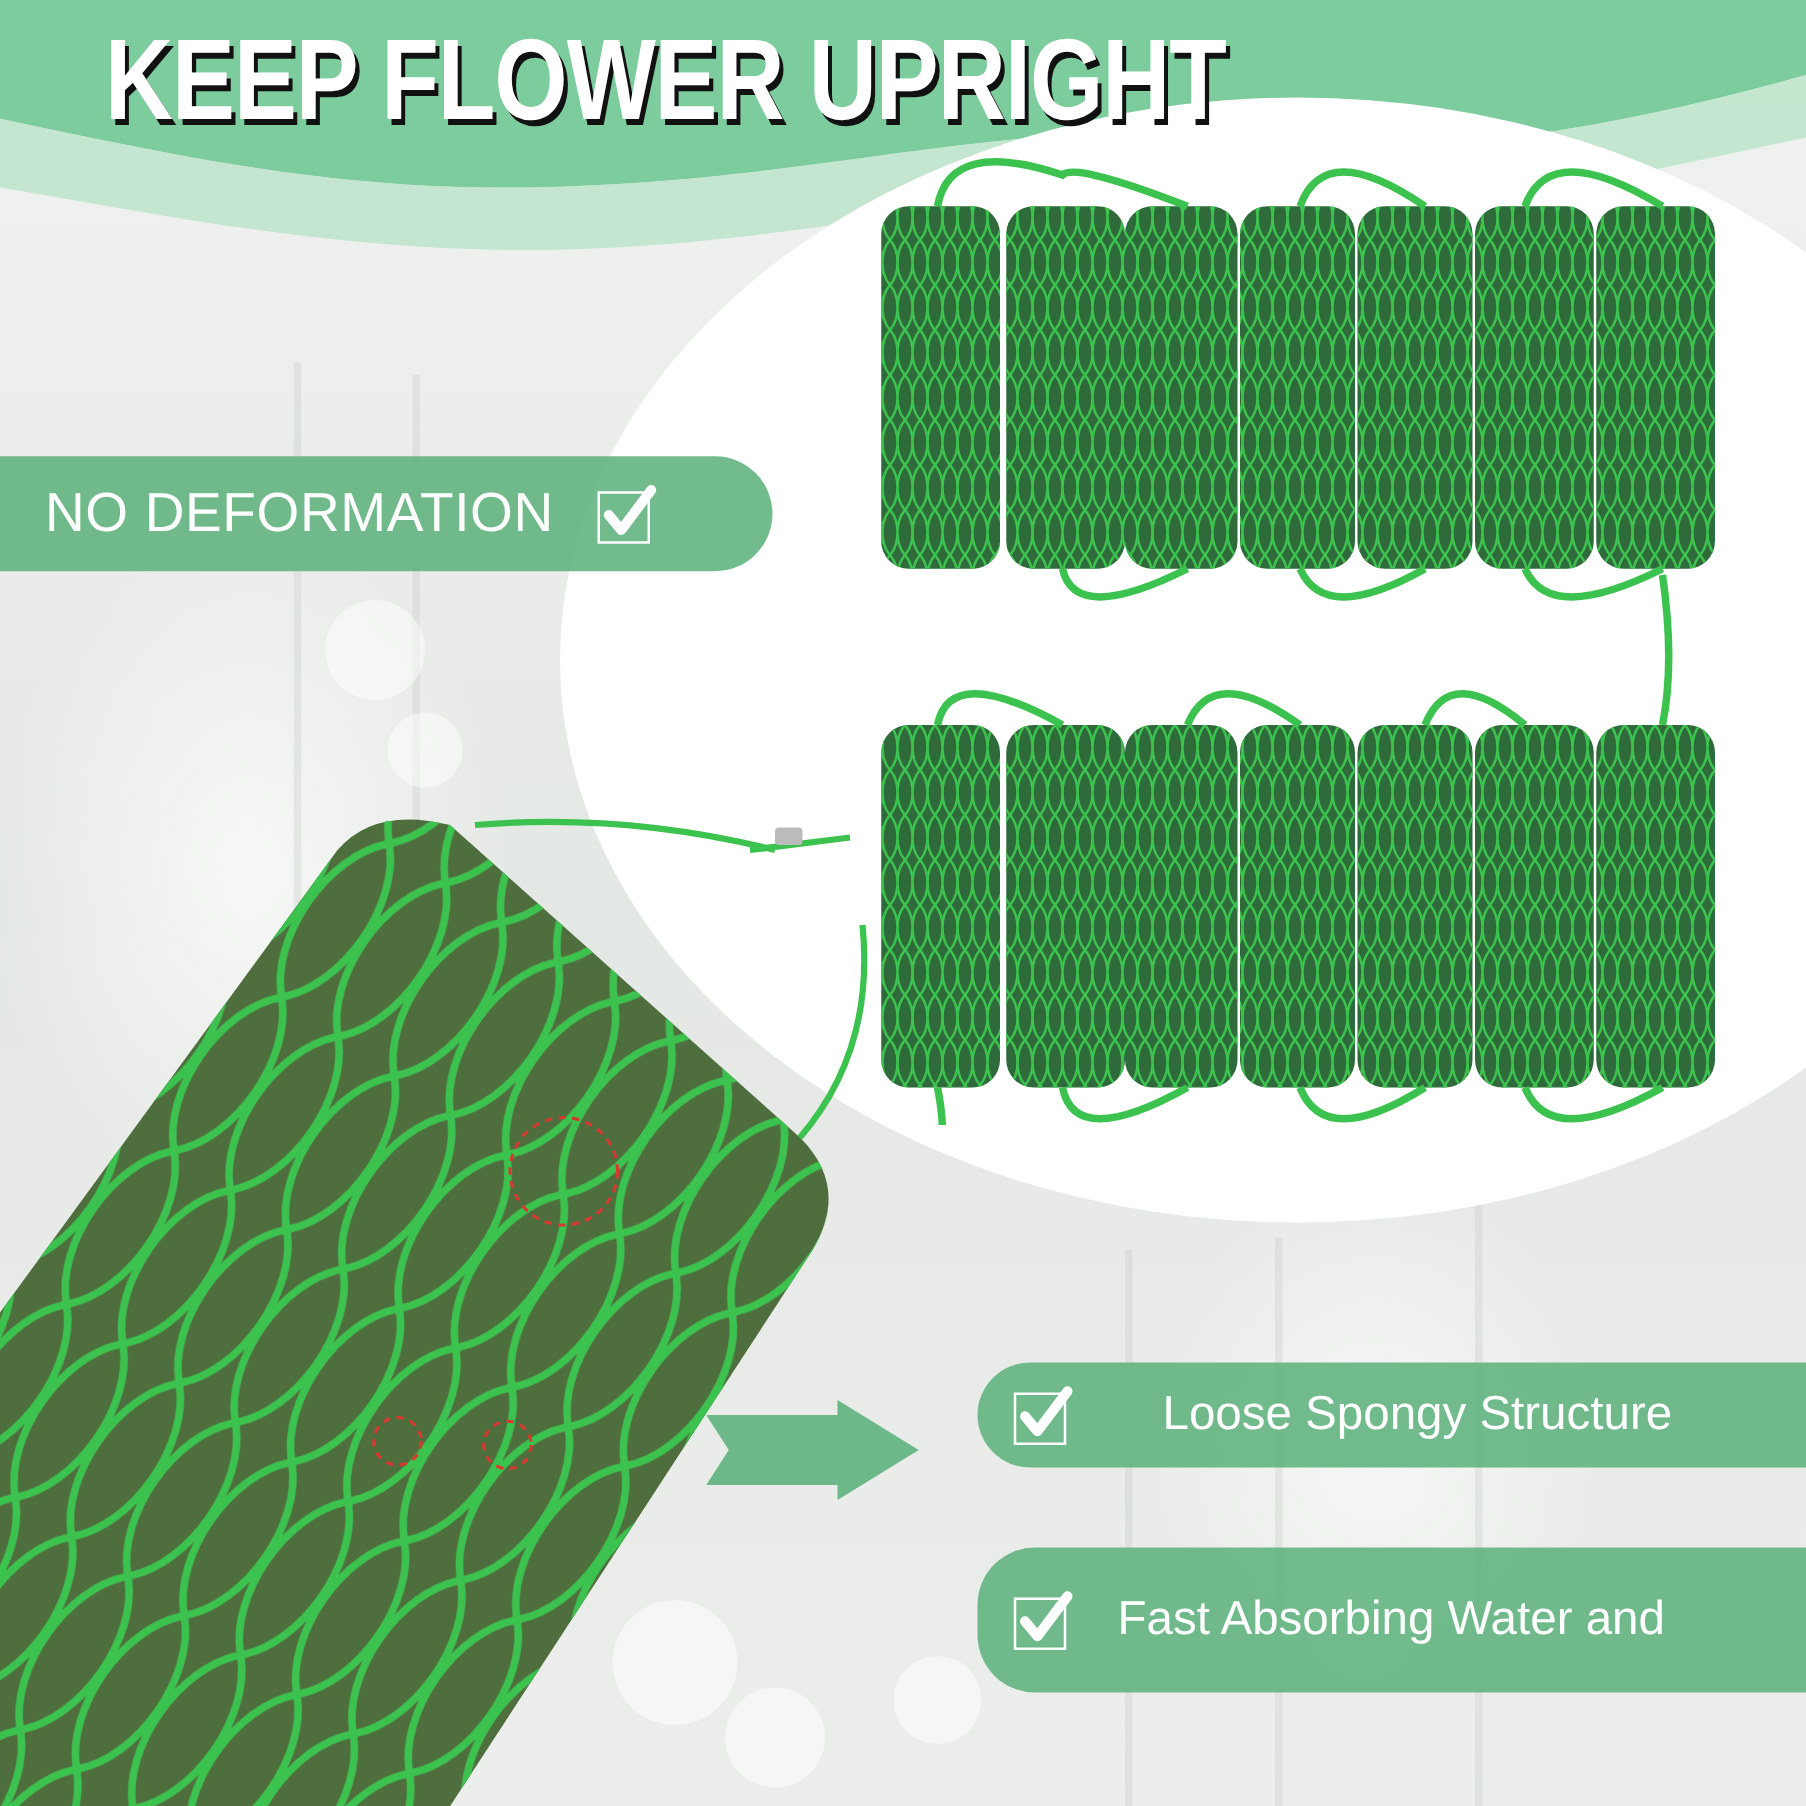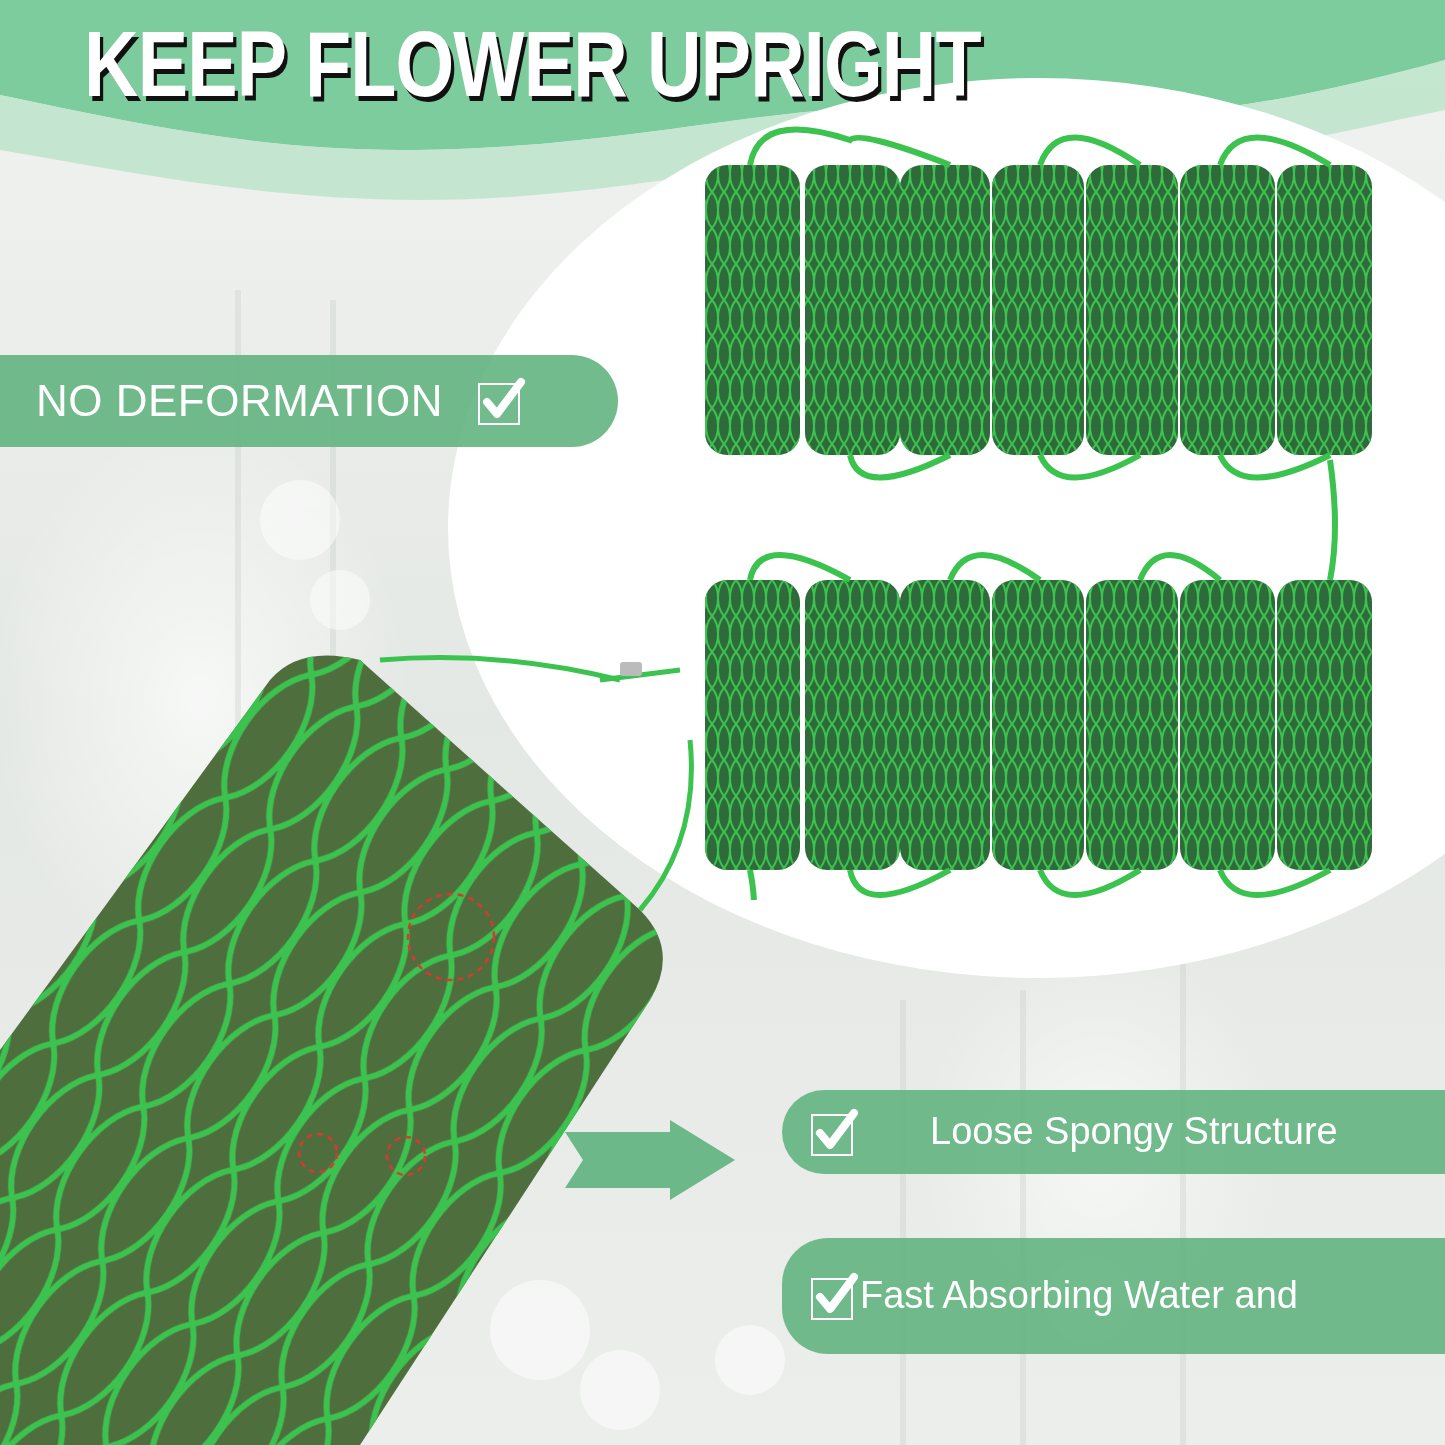--- a/index.html
+++ b/index.html
@@ -11,30 +11,30 @@
           radial-gradient(ellipse 260px 300px at 1100px 1150px, rgba(255,255,255,0.6), transparent 70%),
           linear-gradient(180deg,#f1f3f1 0%, #e4e8e4 50%, #eceeec 100%); }
   .bg-flowers { position:absolute; inset:0; }
   .top-wave { position:absolute; left:0; top:0; width:1445px; height:220px; }
   .headline { position:absolute; left:84px; top:12px; font-family:"Liberation Sans Narrow","Liberation Sans", sans-serif;
               font-weight:bold; font-size:92px; color:#fff; letter-spacing:-1px; transform:scaleX(0.82); transform-origin:left top;
               text-shadow:4px 5px 0 #111; white-space:nowrap; }
   .circle { position:absolute; left:448px; top:78px; width:1180px; height:900px; border-radius:50%;
             background:#fff; }
   .pill { position:absolute; background:rgba(95,178,125,0.88); color:#fff; display:flex; align-items:center; }
-  .pill-left { left:0; top:355px; width:618px; height:92px; border-radius:0 46px 46px 0; }
+  .pill-left { left:0; top:365px; width:618px; height:92px; border-radius:0 46px 46px 0; }
   .pill-left .txt { font-size:44px; margin-left:36px; letter-spacing:0.5px; }
   .pill-left .chk { margin-left:34px; }
   .pill-right { left:782px; width:700px; border-radius:46px 0 0 46px; }
   .pill-r1 { top:1090px; height:84px; }
   .pill-r2 { top:1238px; height:116px; }
   .pill-right .chk { margin-left:28px; }
   .pill-right .txt { font-size:38px; text-align:left; line-height:1.1; }
   .pill-r1 .txt { margin-left:70px; }
-  .pill-r2 .txt { }
+  .pill-r2 .txt { margin-left:34px; }
   .chk { width:50px; height:50px; position:relative; }
   .arrow { position:absolute; left:565px; top:1120px; }
   .product { position:absolute; }
 </style>
 </head>
 <body>
 
 <div class="bg"></div>
 
 <svg class="bg-flowers" width="1445" height="1445">

